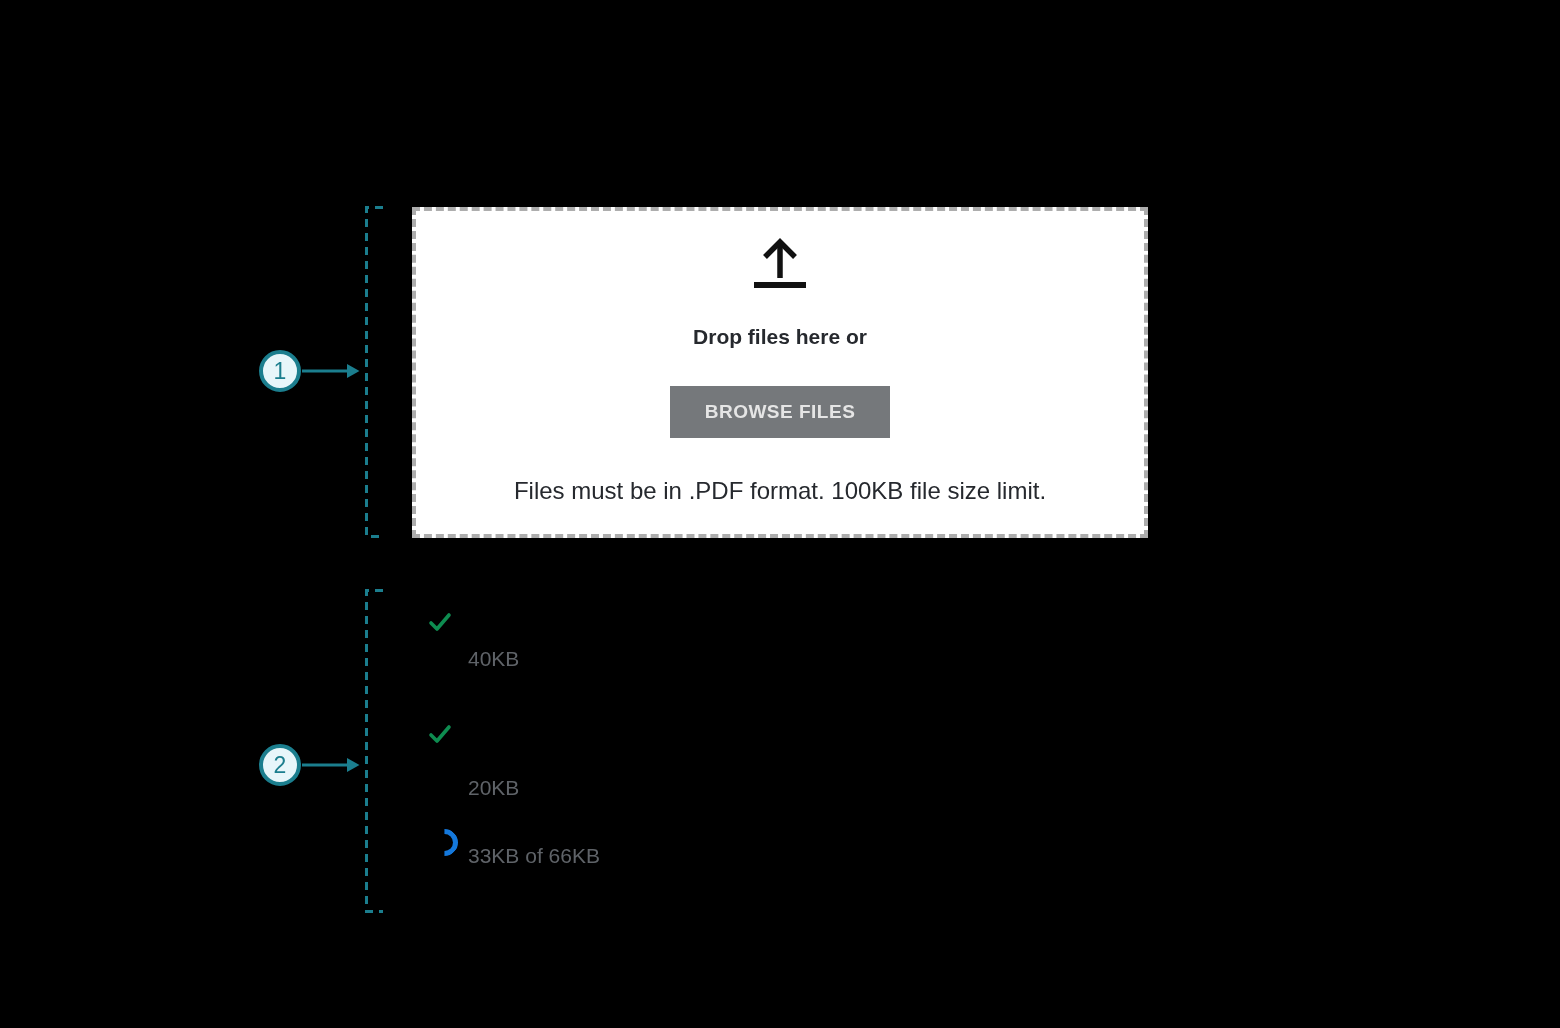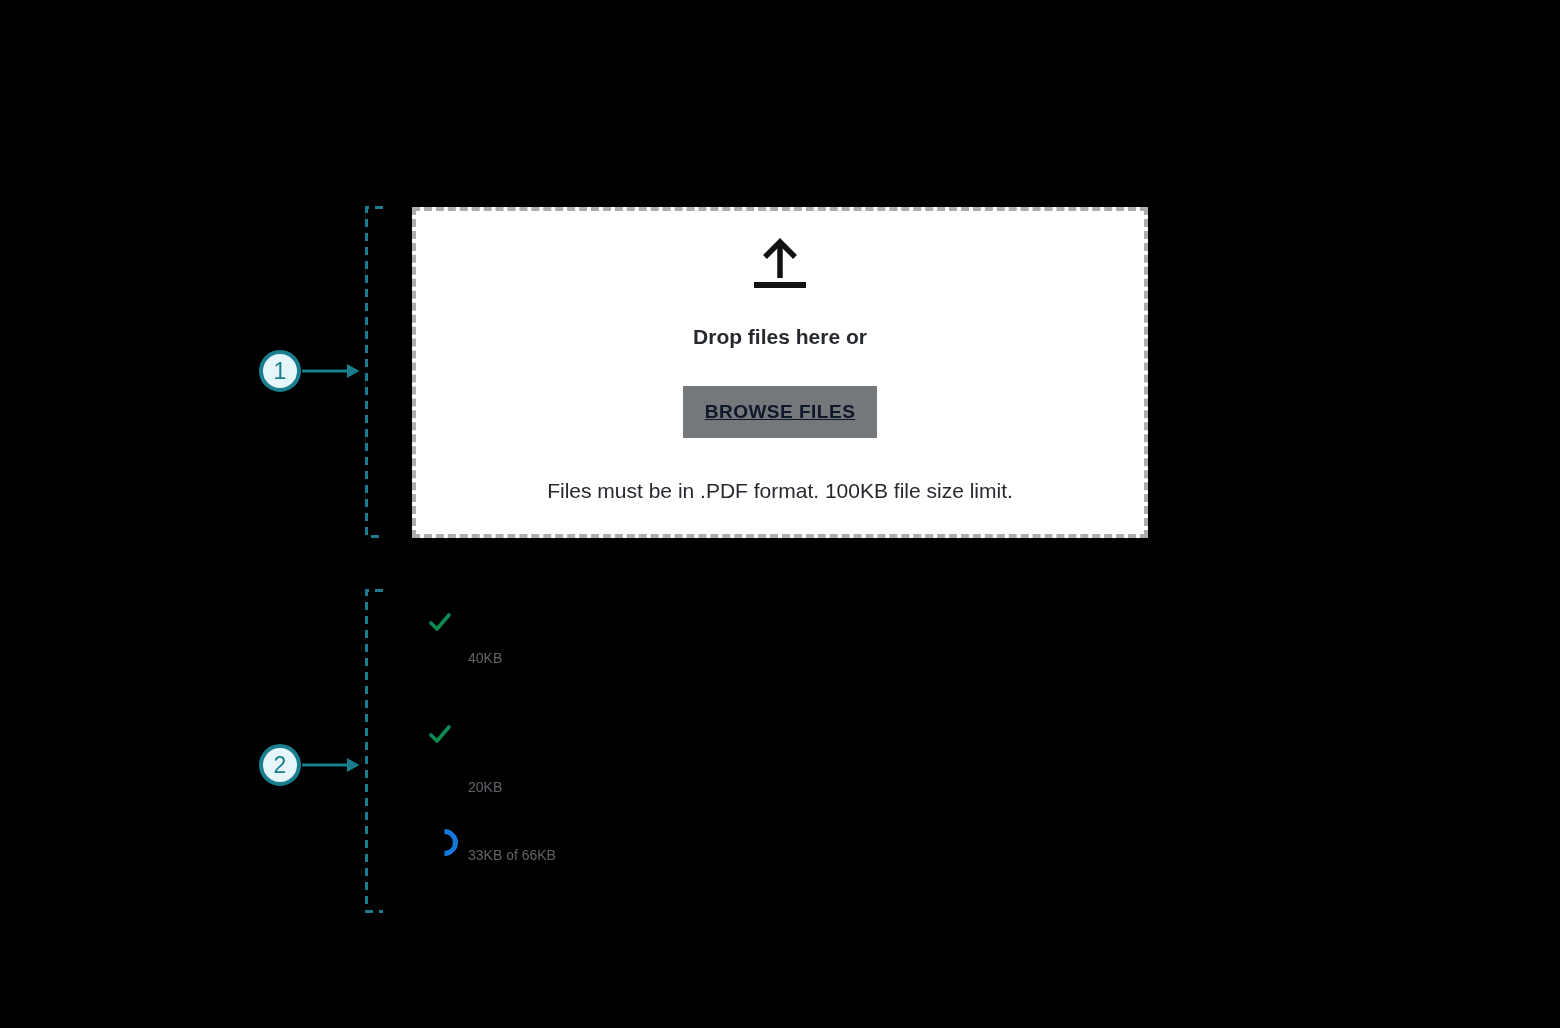--- a/index.html
+++ b/index.html
@@ -28,38 +28,38 @@
   .callout-2 { left:259px; top:744px; }
 
   .dropzone {
     position:absolute; left:412px; top:207px; width:736px; height:331px;
     background:#fff; border:4px dashed var(--border-gray);
     display:flex; flex-direction:column; align-items:center; text-align:center;
   }
   .upload-icon { margin-top:27px; display:block; }
   .dz-title { margin-top:36px; font-size:21px; line-height:25px; font-weight:700; color:var(--text-dark); }
   .browse-btn {
-    margin-top:37px; width:194px; height:52px; background:var(--button-gray);
-    color:#0f172a; font-size:19px; font-weight:700; letter-spacing:0.5px;
+    margin-top:37px; width:220px; height:52px; background:var(--button-gray);
+    color:#e5e5e5; font-size:19px; font-weight:700; letter-spacing:0.5px;
     border:none; cursor:pointer; font-family:inherit;
-    display:flex; align-items:center; justify-content:center;text-decoration:underline;
+    display:flex; align-items:center; justify-content:center;
   }
-  .dz-hint { margin-top:40px; font-size:21px; line-height:25px; font-weight:400; color:var(--text-dark); }
+  .dz-hint { margin-top:40px; font-size:24px; line-height:25px; font-weight:400; color:var(--text-dark); }
 
   .status-icon { position:absolute; }
   .check-1 { left:427px; top:609px; }
   .check-2 { left:427px; top:721px; }
   .check path { fill:none; stroke:var(--green); stroke-width:3.6; stroke-linecap:round; stroke-linejoin:round; }
   .spinner {
     position:absolute; left:431px; top:829px; width:27px; height:27px;
     border:5px solid transparent; border-right-color:var(--blue);
     border-bottom-color:var(--blue); border-radius:50%;
     transform:rotate(-45deg);
   }
-  .size-label { position:absolute; font-size:14px; line-height:25px; color:var(--text-gray); }
+  .size-label { position:absolute; font-size:21px; line-height:25px; color:var(--text-gray); }
   .size-1 { left:468px; top:646px; }
   .size-2 { left:468px; top:756px;margin-top:19px; }
   .size-3 { left:468px; top:843px; }
 </style>
 </head>
 <body>
 
 <svg class="overlay" width="1560" height="1028" aria-hidden="true">
   <path class="bracket" d="M383 207.5 H366.5 V536.5 H383"></path>
   <path class="bracket" d="M383 590.5 H366.5 V911.5 H383"></path>

